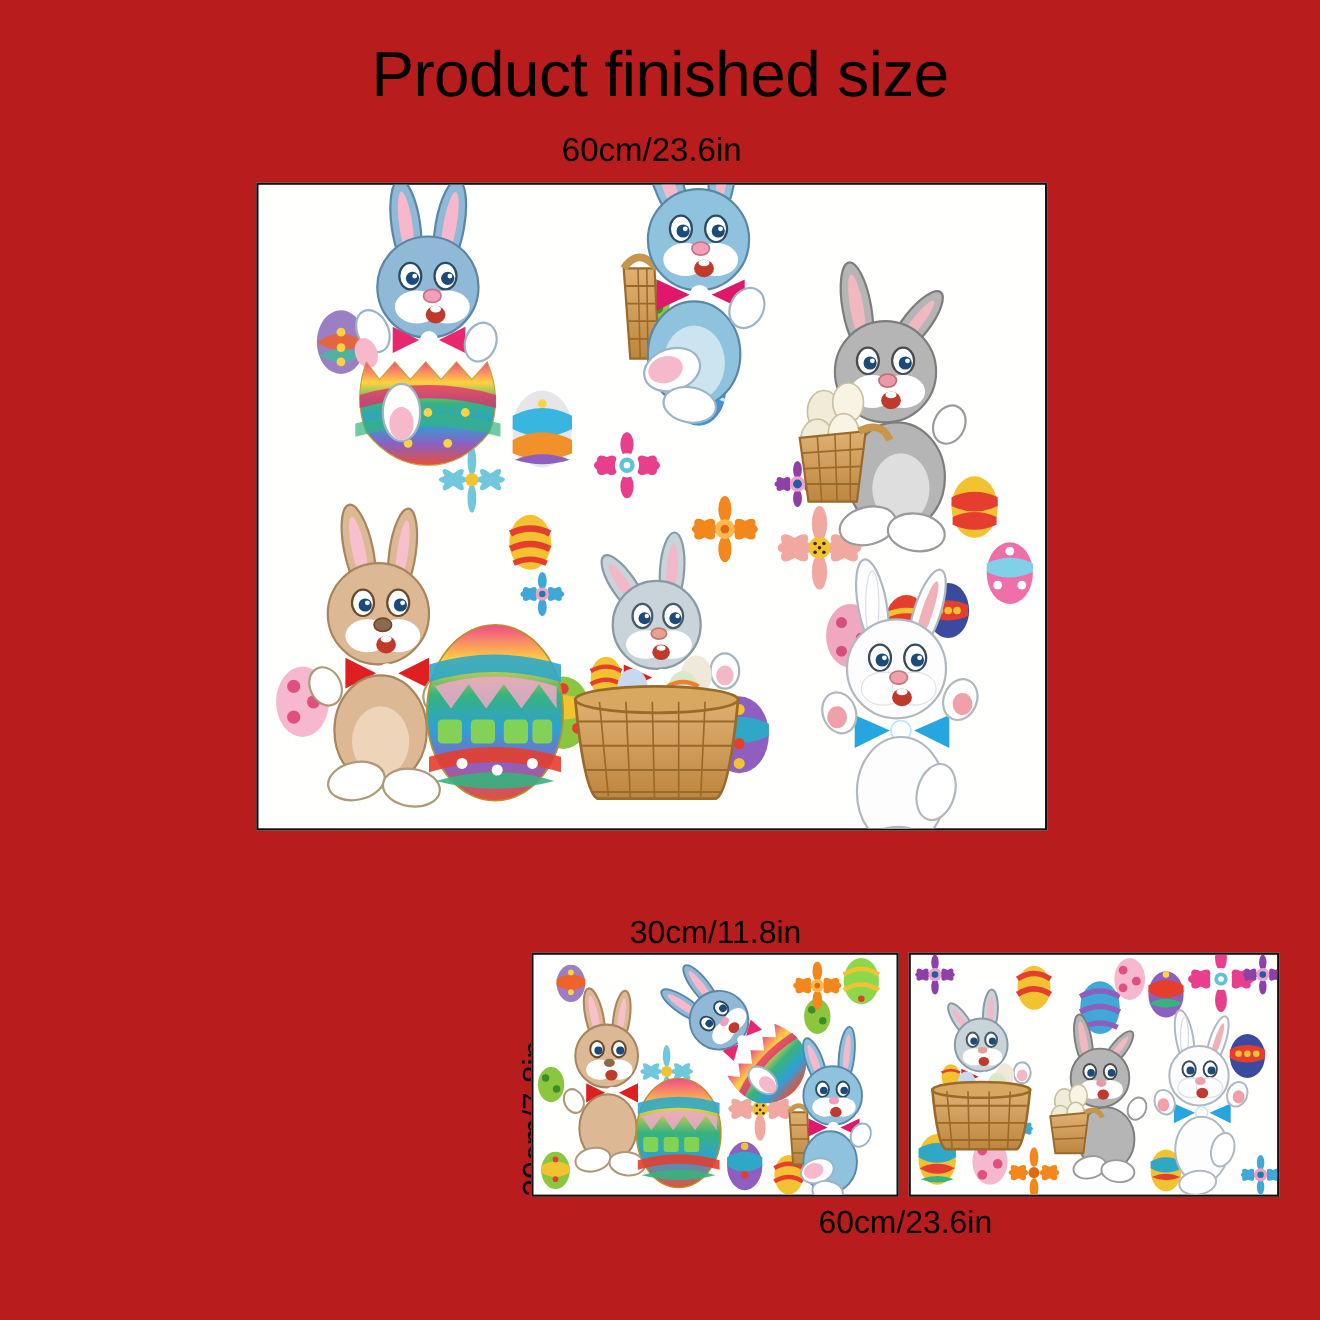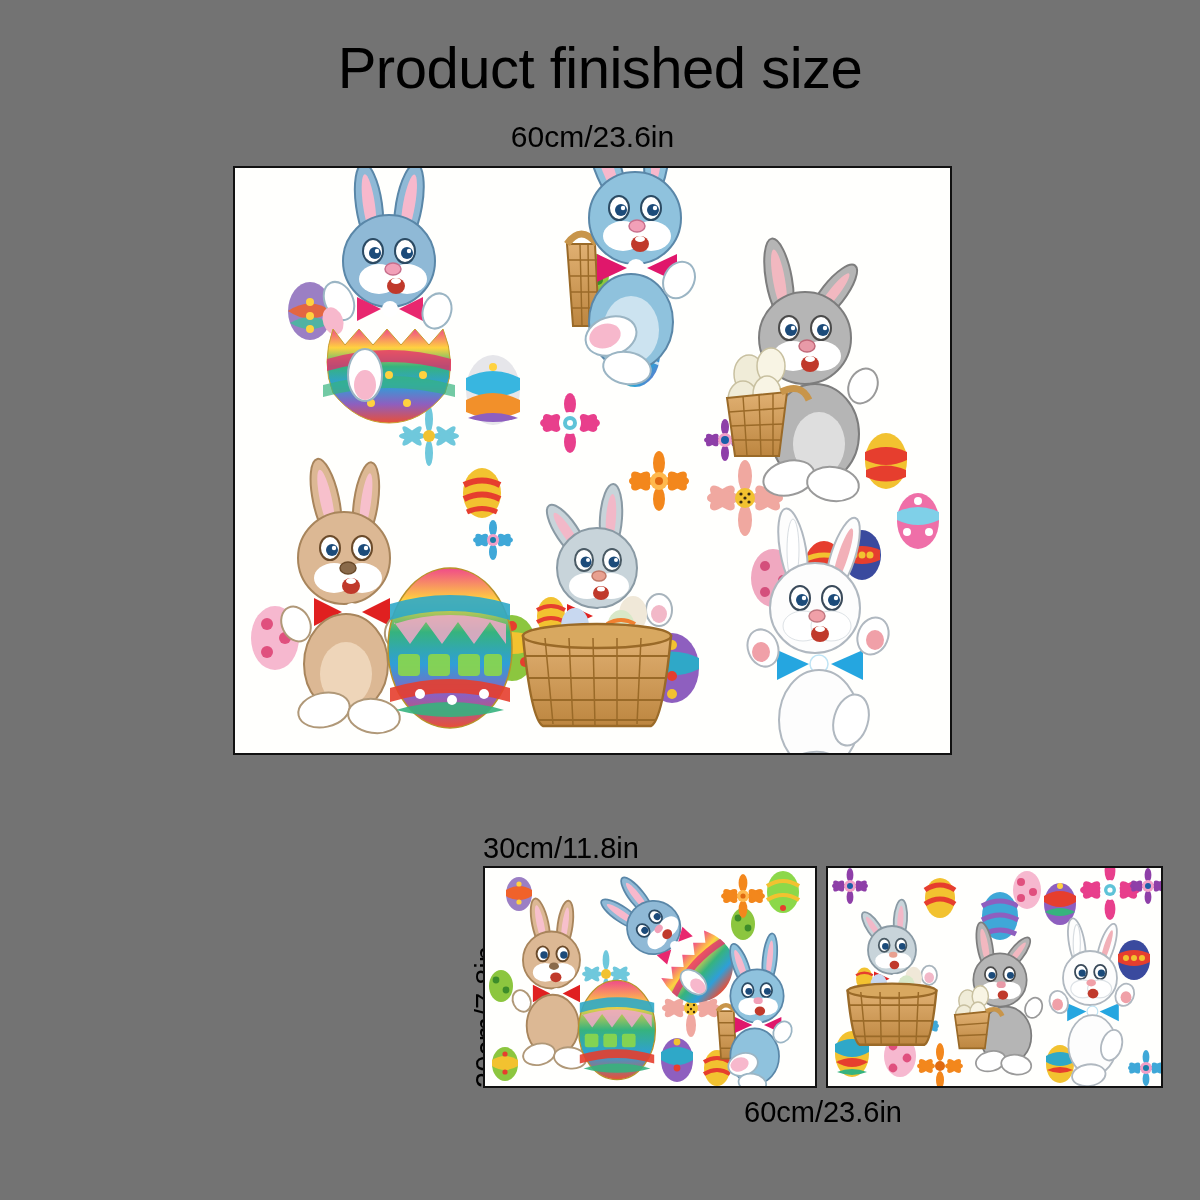--- a/index.html
+++ b/index.html
@@ -3,21 +3,21 @@
 <meta charset="utf-8">
 <style>
   * { box-sizing: border-box; }
   html, body {
     margin: 0; padding: 0;
     width: 1200px; height: 1200px;
     background: #fefefb;
     font-family: "Liberation Sans", sans-serif;
     overflow: hidden;
   }
-  #page { position: relative; width: 1200px; height: 1200px; background: #737373; }
+  #page { position: relative; width: 1200px; height: 1200px; background: #b91c1c; }
 
   
   #title {
     position: absolute; left: 0; top: 34px; width: 1200px;
     text-align: center;
     font-size: 58px; font-weight: 400; color: #000;
     letter-spacing: -0.5px; white-space: nowrap;
   }
 
   
@@ -40,21 +40,21 @@
   
   #specs {
     position: absolute; left: 36px; top: 772px; width: 400px;
     font-size: 33px; line-height: 1.30; color: #000;
   }
   #specs .spec-line { display: block; }
 
   
   #sheets-top-label {
     position: absolute; left: 483px; top: 832px; width: 335px;
-    font-size: 29px; color: #000;
+    text-align: center; font-size: 29px; color: #000;
   }
   #sheets-left-label {
     position: absolute; left: 470px; top: 1088px;
     font-size: 29px; color: #000; white-space: nowrap;
     transform: rotate(-90deg); transform-origin: left top;
   }
   #sheets-bottom-label {
     position: absolute; left: 483px; top: 1096px; width: 680px;
     text-align: center; font-size: 29px; color: #000;
   }

